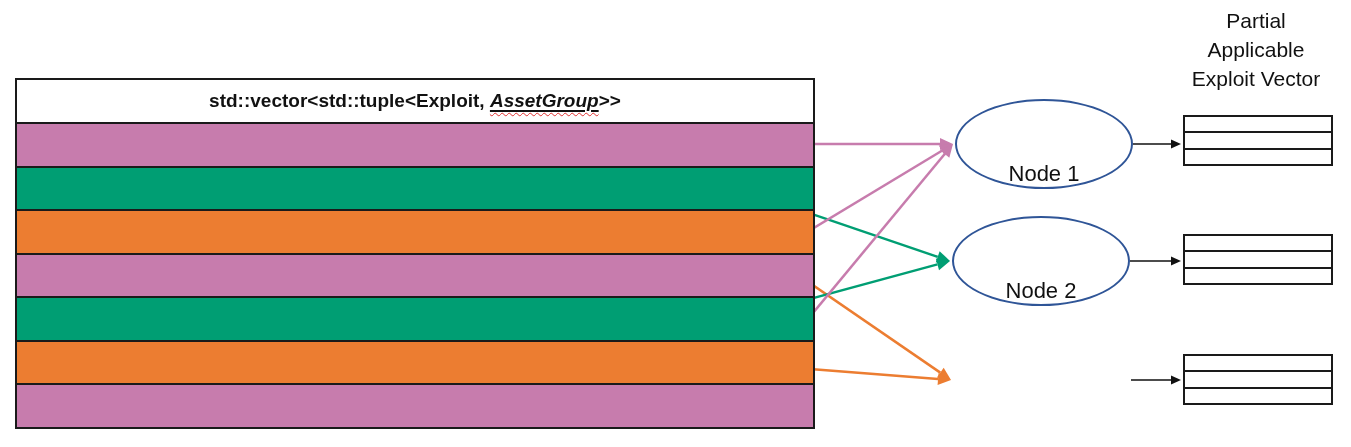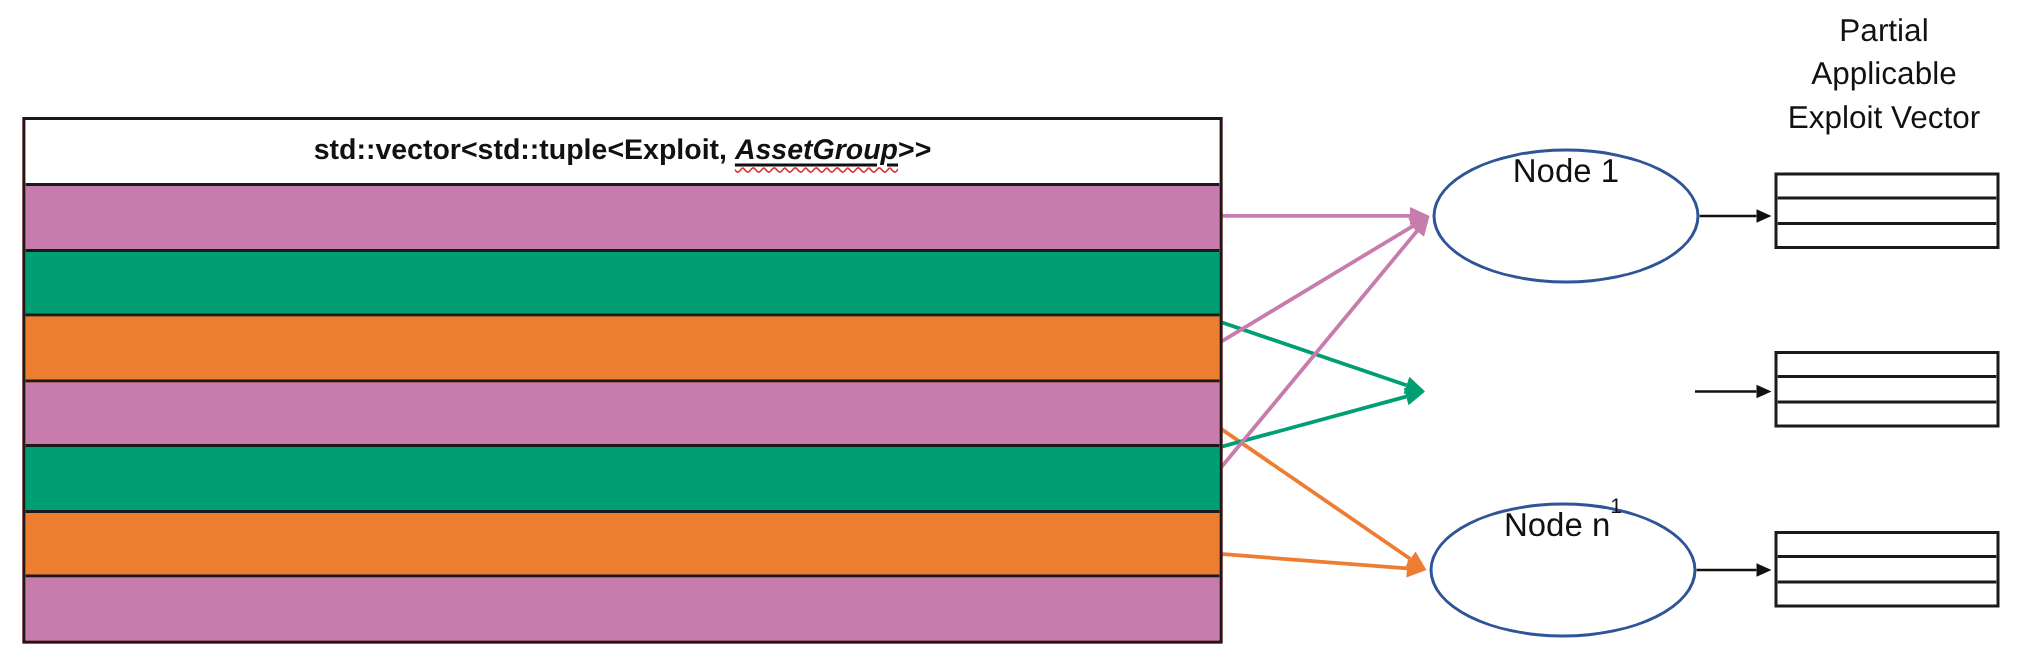--- a/index.html
+++ b/index.html
@@ -21,21 +21,21 @@
     letter-spacing:0px;white-space:pre;
   }
   .uline-wavy{text-decoration:underline wavy #e03030 1px;text-underline-offset:5px;}
   .uline-solid{text-decoration:underline solid #111 1.5px;text-underline-offset:3px;font-style:italic;}
   .stripe{flex:1 1 auto;border-bottom:2px solid #1a1a1a;}
   .stripe:last-child{border-bottom:none;}
   
   .node{
     position:absolute;width:178px;height:90px;border-radius:50%;
     border:2.5px solid #2F5597;background:#fff;box-sizing:border-box;
-    display:flex;align-items:flex-start;justify-content:center;
+    display:flex;align-items:flex-end;justify-content:center;
     font-size:22px;color:#111;
   }
   .node sub{font-size:14px;line-height:0;}
   
   .out-table{
     position:absolute;left:1183px;width:150px;height:51px;
     border:2px solid #1a1a1a;box-sizing:border-box;background:#fff;
     display:flex;flex-direction:column;
   }
   .out-row{flex:1 1 auto;border-bottom:2px solid #1a1a1a;}
@@ -105,23 +105,23 @@
         <div class="stripe" style="background: rgb(0, 158, 115);"></div>
         <div class="stripe" style="background: rgb(236, 125, 49);"></div>
         <div class="stripe" style="background: rgb(199, 124, 173);"></div>
       </div>
   </div>
 
   <div class="node" style="left:955px;top:99px;">
     <span>Node 1</span>
       <sub></sub>
   </div>
-  <div class="node" style="left:953px;top:335px;">
-    <span>Node n</span>
-      <sub>1</sub>
+  <div class="node" style="left:952px;top:216px;">
+    <span>Node 2</span>
+      <sub></sub>
   </div>
 
   <div class="out-table" style="top:115px;">
       <div class="out-row"></div>
       <div class="out-row"></div>
       <div class="out-row"></div>
     </div>
   <div class="out-table" style="top:234px;">
       <div class="out-row"></div>
       <div class="out-row"></div>

